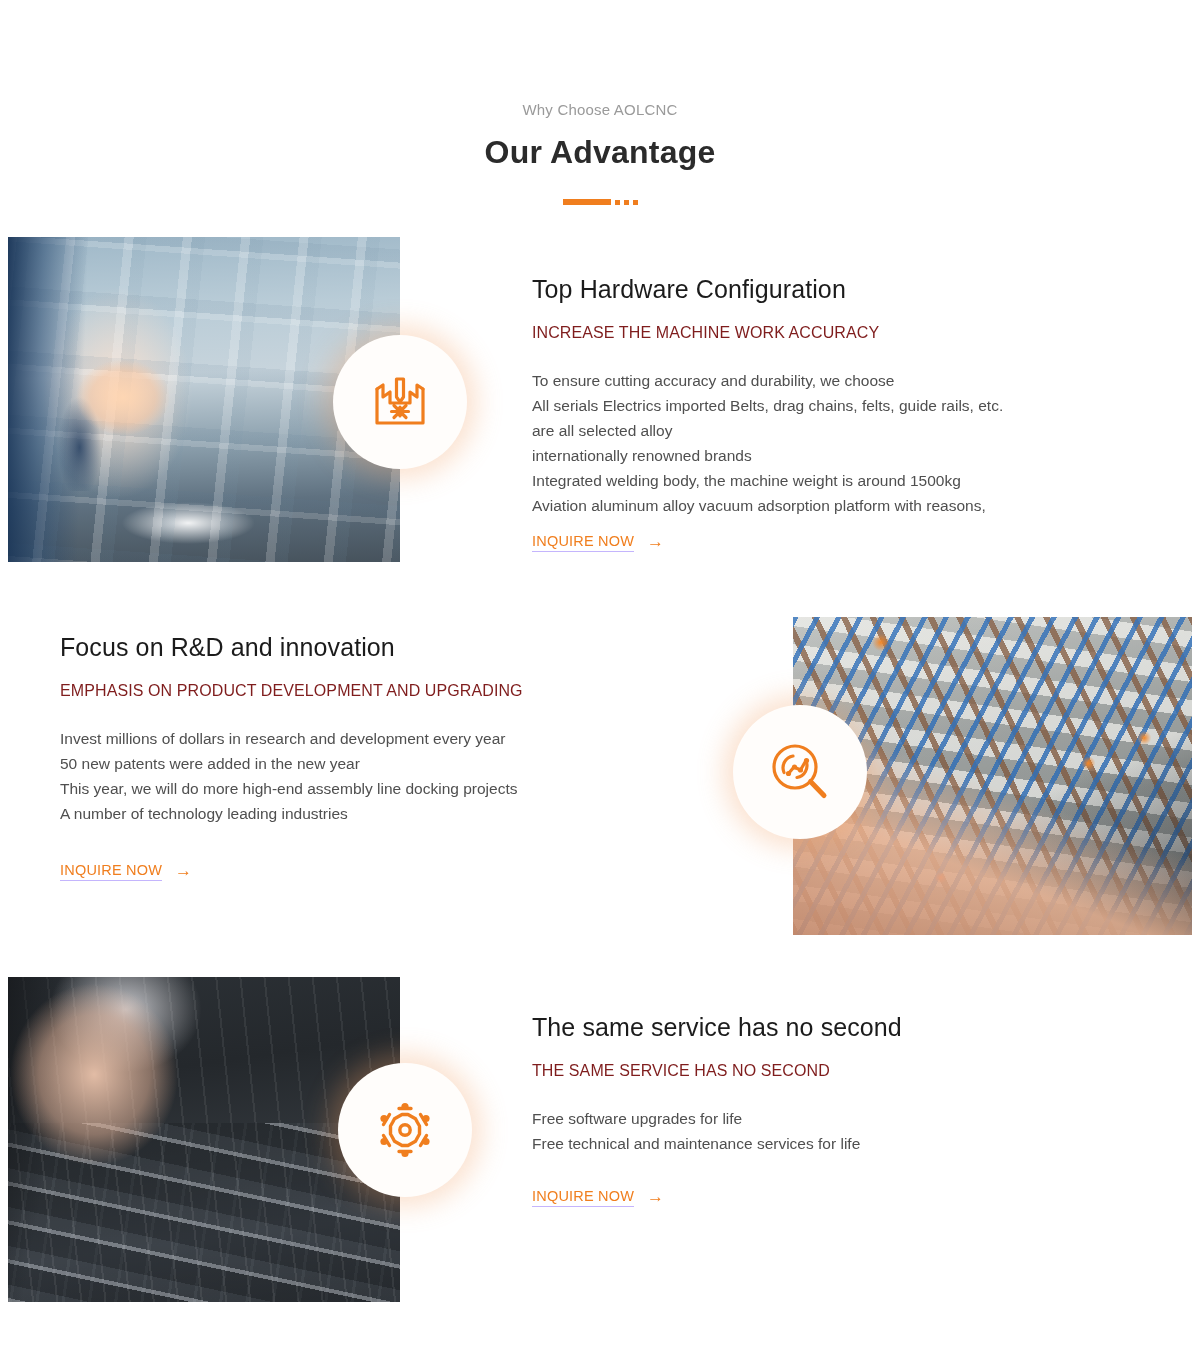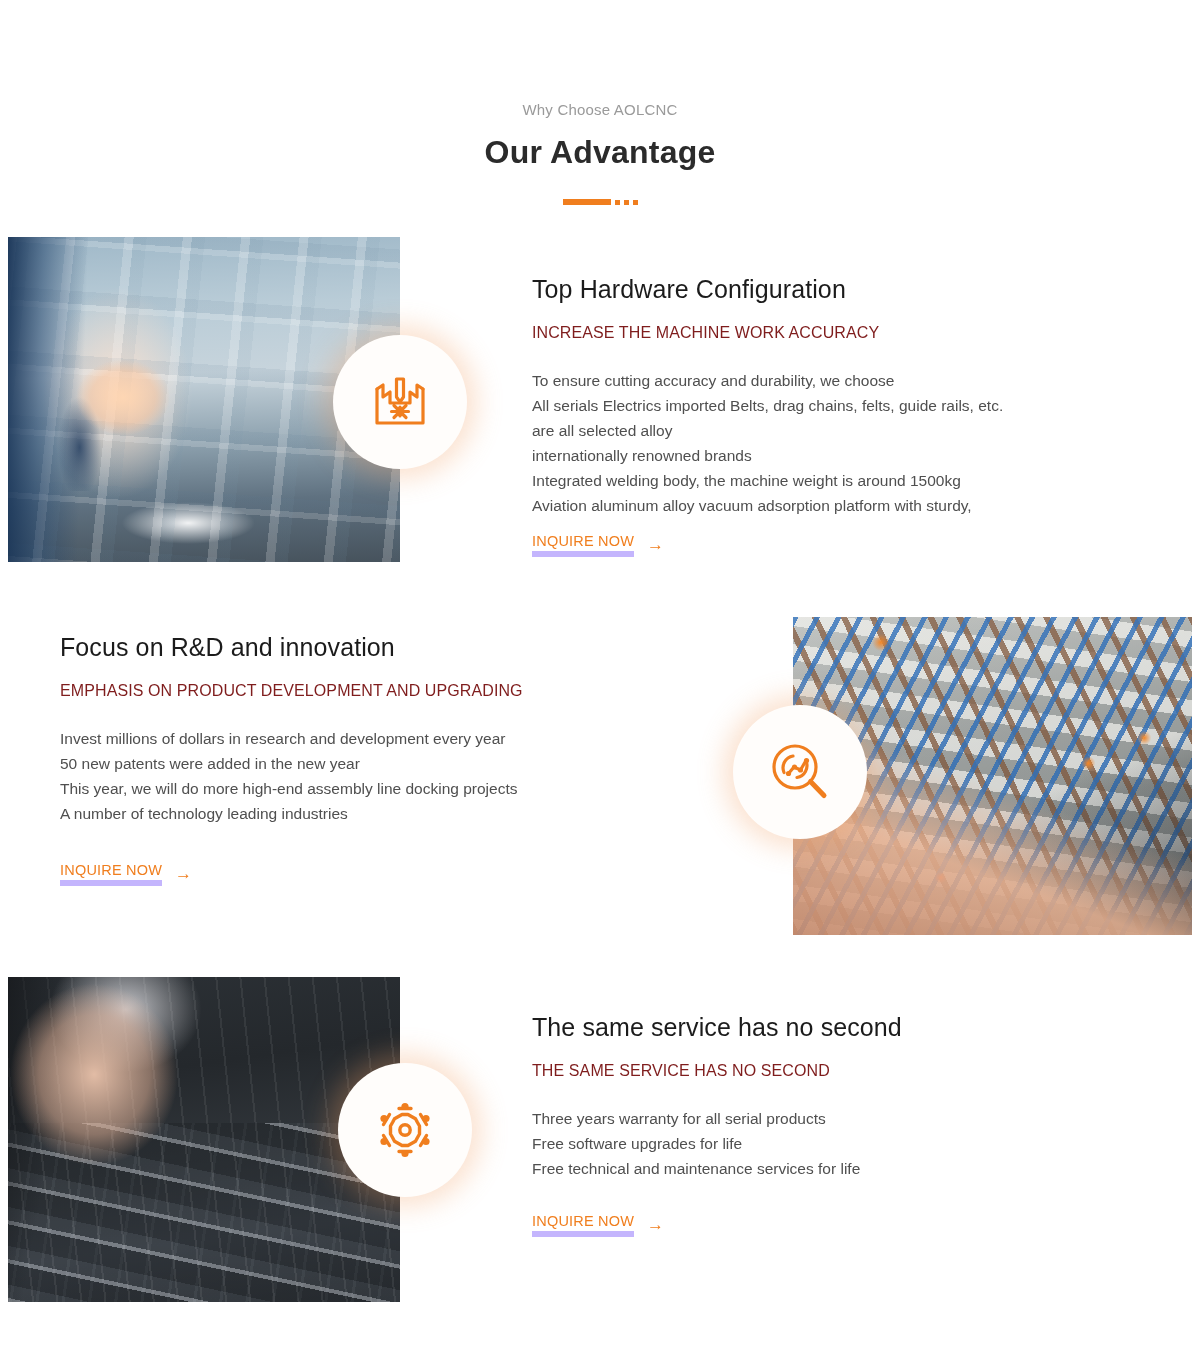--- a/index.html
+++ b/index.html
@@ -193,21 +193,21 @@
   .inquire {
     display: inline-flex;
     align-items: center;
     gap: 13px;
     margin-top: 16px;
     text-decoration: none;
   }
   .inquire .label {
     font-size: 14.5px;
     color: #f07e1e;
-    border-bottom: 6px solid #c4b5fd;
+    border-bottom: 1px solid #c4b5fd;
     padding-bottom: 2px;
     letter-spacing: .2px;
   }
   .inquire .arrow {
     font-size: 17px;
     color: #f07e1e;
     line-height: 1;
     position: relative;
     top: -1px;
   }
@@ -244,21 +244,21 @@
 
   <div class="text-col">
     <div class="sec-title">Top Hardware Configuration</div>
     <div class="sec-subtitle">INCREASE THE MACHINE WORK ACCURACY</div>
     <div class="sec-body">
       <span class="line">To ensure cutting accuracy and durability, we choose</span>
       <span class="line">All serials Electrics imported Belts, drag chains, felts, guide rails, etc.</span>
       <span class="line">are all selected alloy</span>
       <span class="line">internationally renowned brands</span>
       <span class="line">Integrated welding body, the machine weight is around 1500kg</span>
-      <span class="line">Aviation aluminum alloy vacuum adsorption platform with sturdy,</span>
+      <span class="line">Aviation aluminum alloy vacuum adsorption platform with reasons,</span>
     </div>
     <a class="inquire" href="#">
       <span class="label">INQUIRE NOW</span>
       <span class="arrow">→</span>
     </a>
   </div>
 </div>
 
 <div class="adv-section" id="section-2">
 
@@ -309,21 +309,20 @@
       <circle cx="11" cy="20.5" r="3.6" fill="#f07e1e" stroke="none"></circle>
       <path d="M25.5 18.5 L29 16.5 L35 16.5 L38.5 18.5 L42.5 20.8 L44.5 24.5 L46.5 28 L46.5 36 L44.5 39.5 L42.5 43.2 L38.5 45.5 L35 47.5 L29 47.5 L25.5 45.5 L21.5 43.2 L19.5 39.5 L17.5 36 L17.5 28 L19.5 24.5 L21.5 20.8 Z"></path>
       <circle cx="32" cy="32" r="5.2"></circle>
     </svg>
   </div>
 
   <div class="text-col">
     <div class="sec-title">The same service has no second</div>
     <div class="sec-subtitle">THE SAME SERVICE HAS NO SECOND</div>
     <div class="sec-body">
-      <span class="line">Three years warranty for all serial products</span>
       <span class="line">Free software upgrades for life</span>
       <span class="line">Free technical and maintenance services for life</span>
     </div>
     <a class="inquire" href="#">
       <span class="label">INQUIRE NOW</span>
       <span class="arrow">→</span>
     </a>
   </div>
 </div>
 

